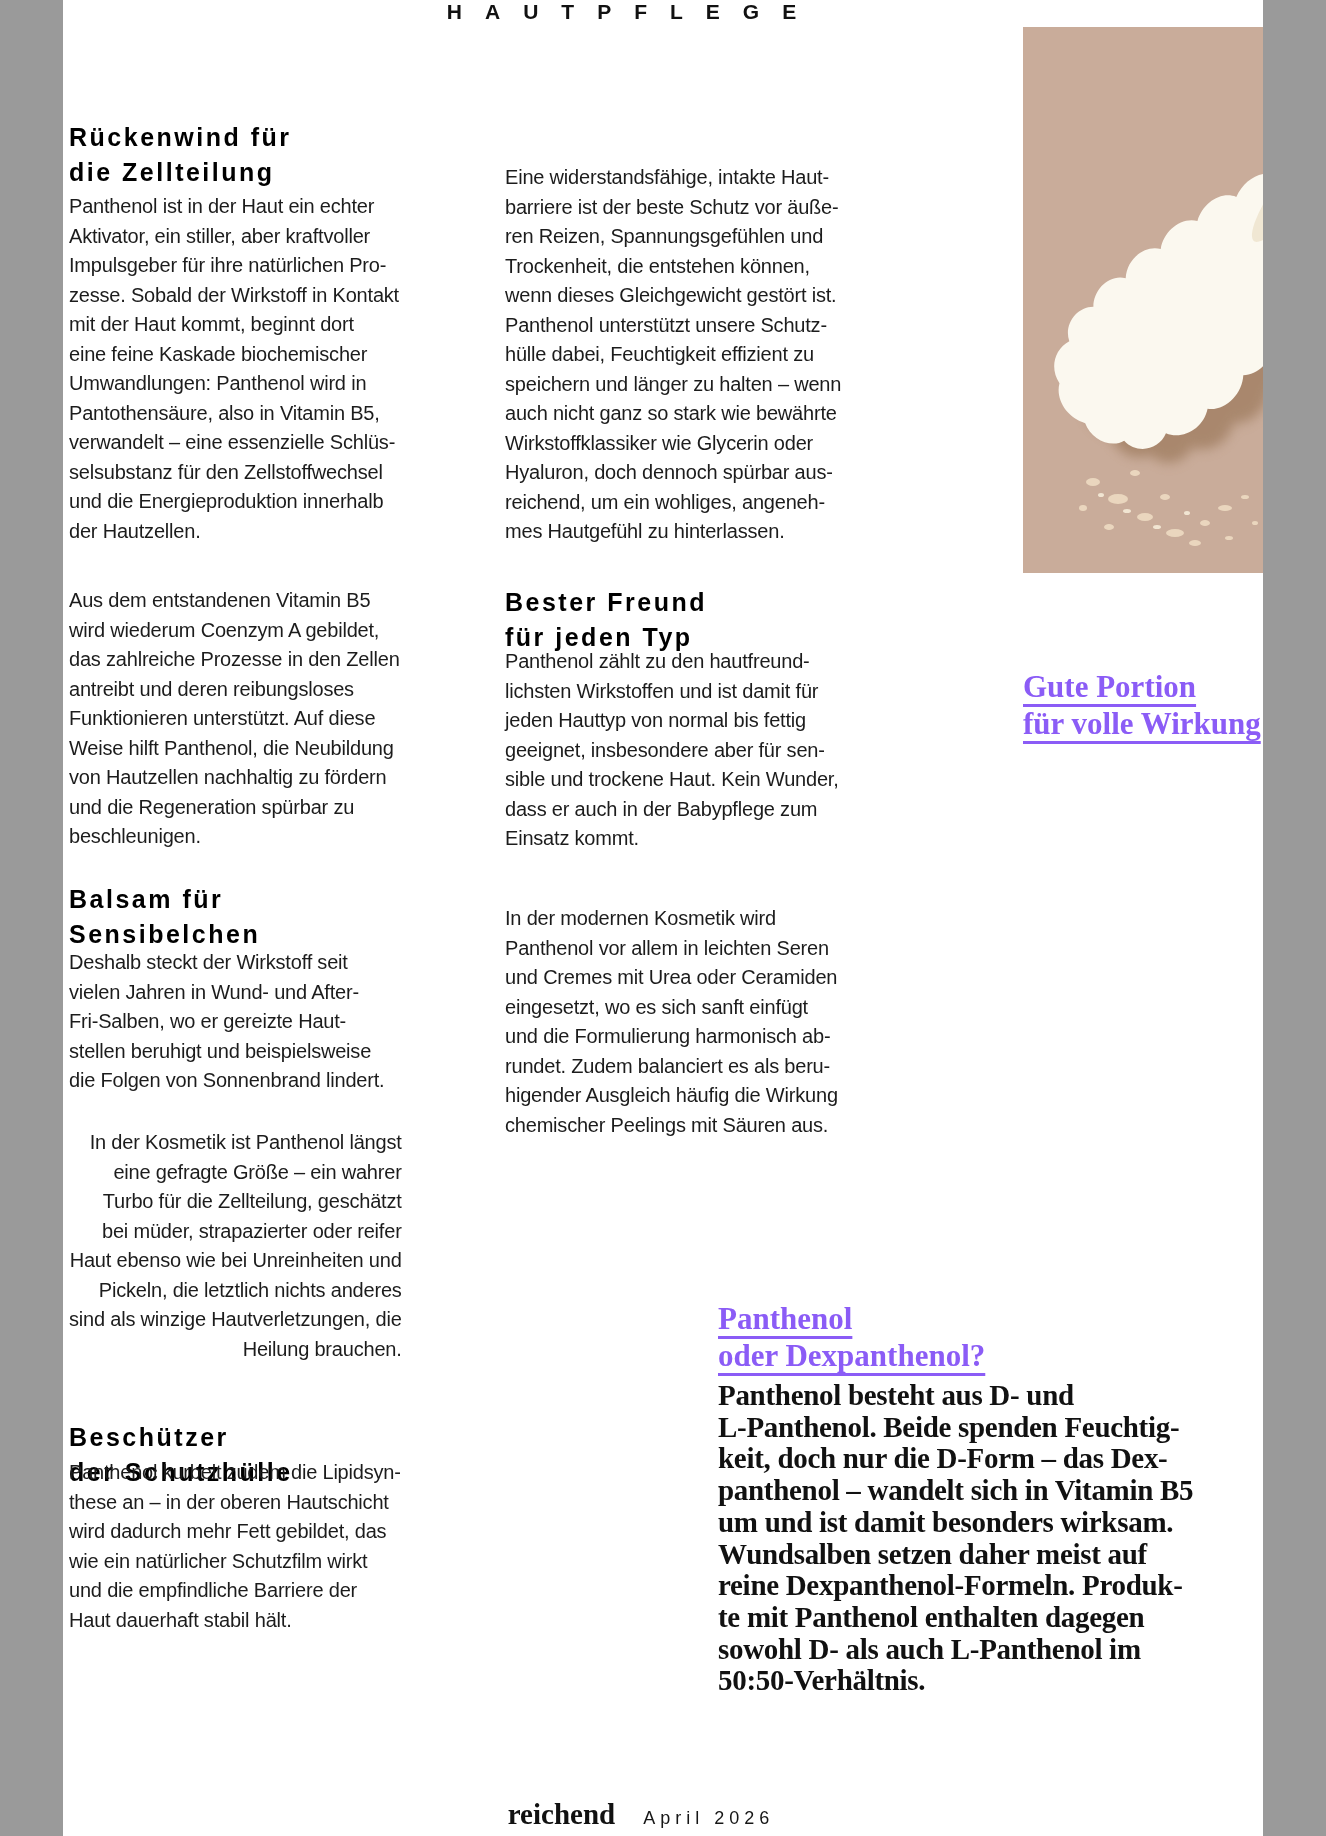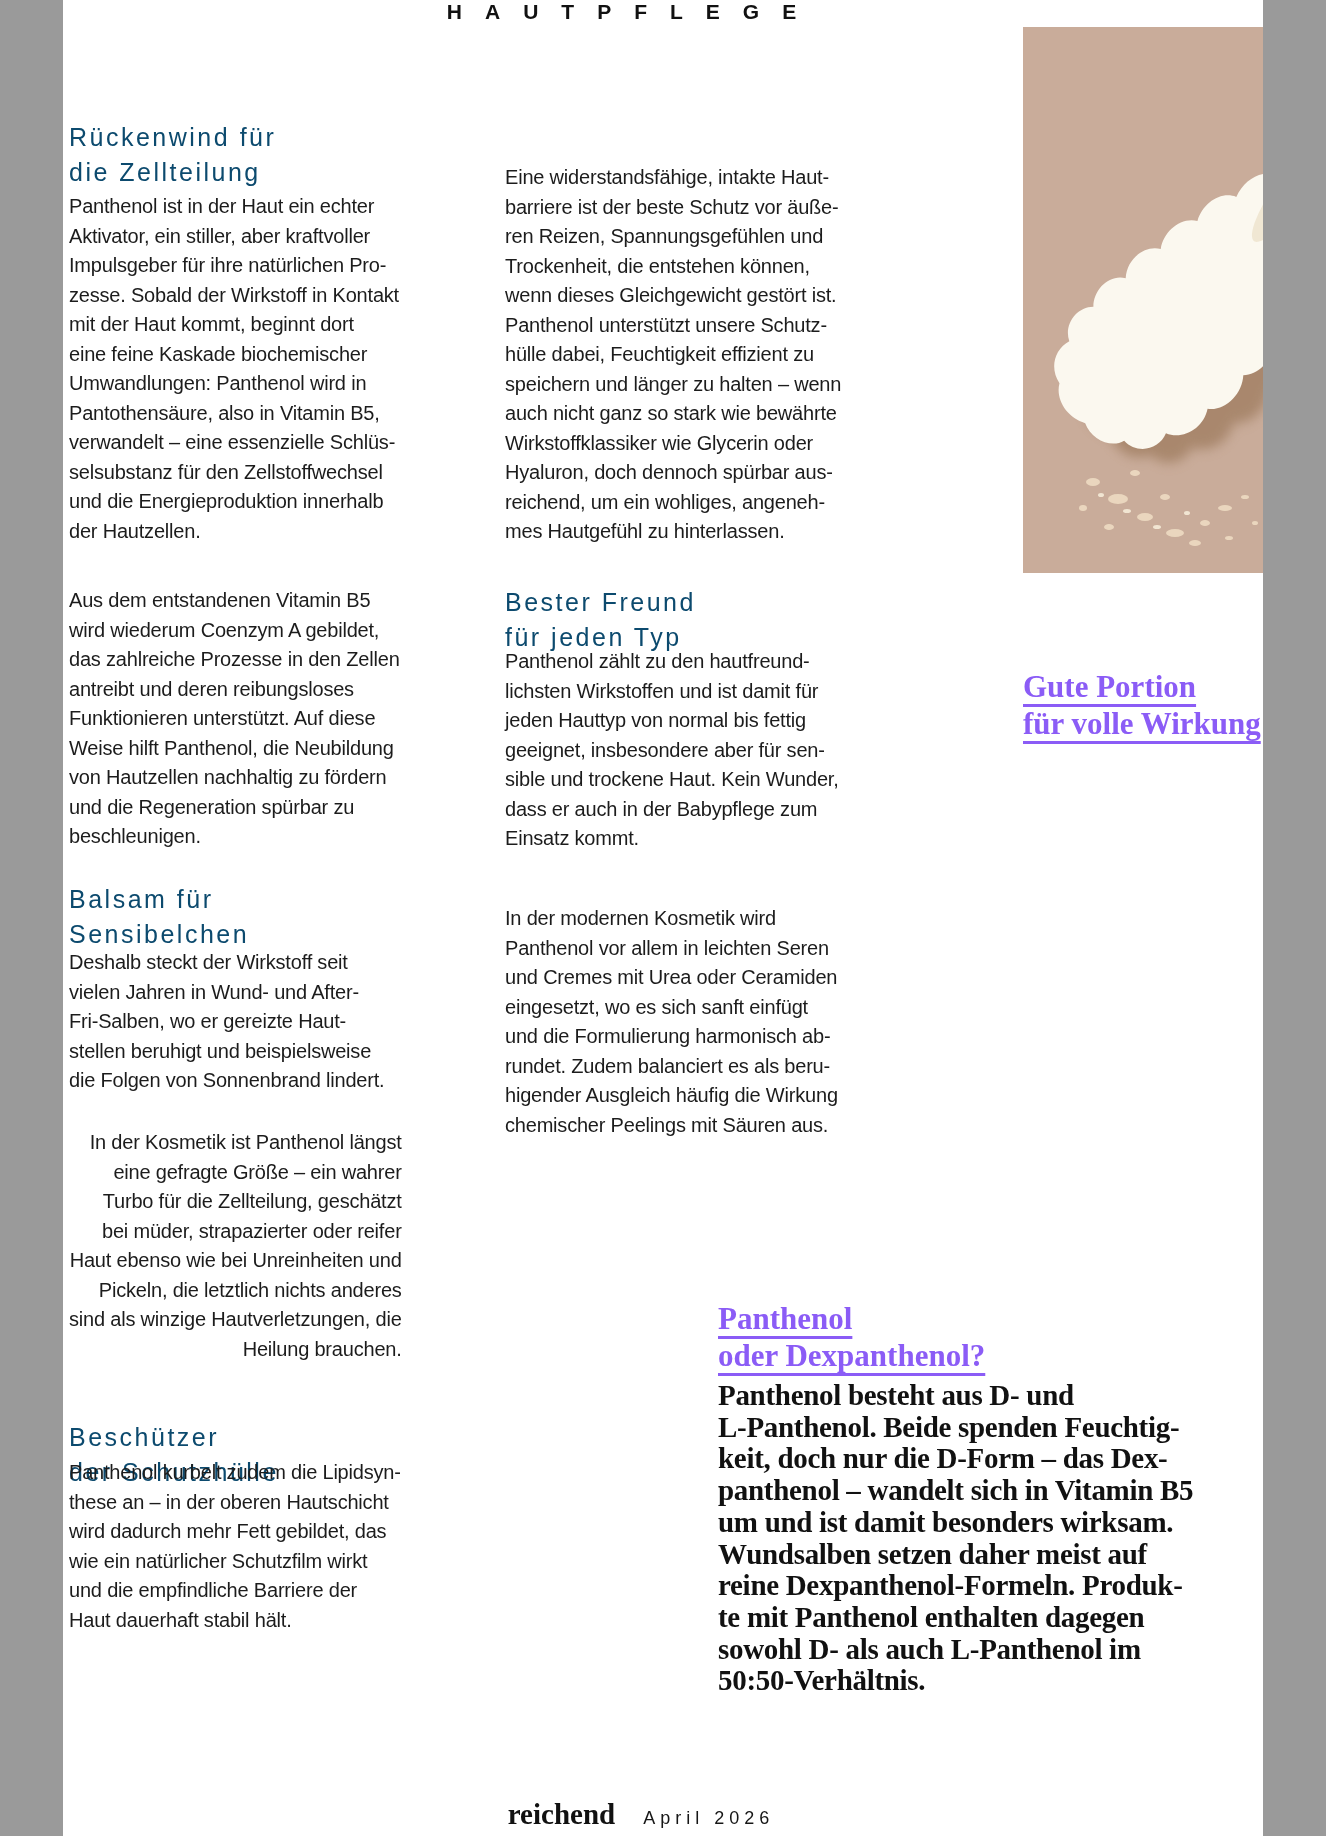--- a/index.html
+++ b/index.html
@@ -10,21 +10,21 @@
   }
   
   .kicker {
     position:absolute; top:0px; left:0; width:100%;
     text-align:center; transform:translateX(-30px);
     font-size:21px; font-weight:bold; letter-spacing:23px; color:#111;
   }
   
   .col-head {
     position:absolute; white-space:pre;
-    font-size:25px; font-weight:normal; letter-spacing:2.5px; line-height:35px; color:#0c4a6e;
+    font-size:25px; font-weight:bold; letter-spacing:2.5px; line-height:35px; color:#000000;
   }
   .body-text {
     position:absolute; white-space:pre;
     font-size:20px; line-height:29.5px; letter-spacing:-0.2px; color:#1c1c1c;
   }
   
   .serif-head {
     position:absolute; white-space:pre;
     font-family:"Liberation Serif", serif; font-weight:bold;
     font-size:31px; line-height:37px; color:#8b5cf6;

